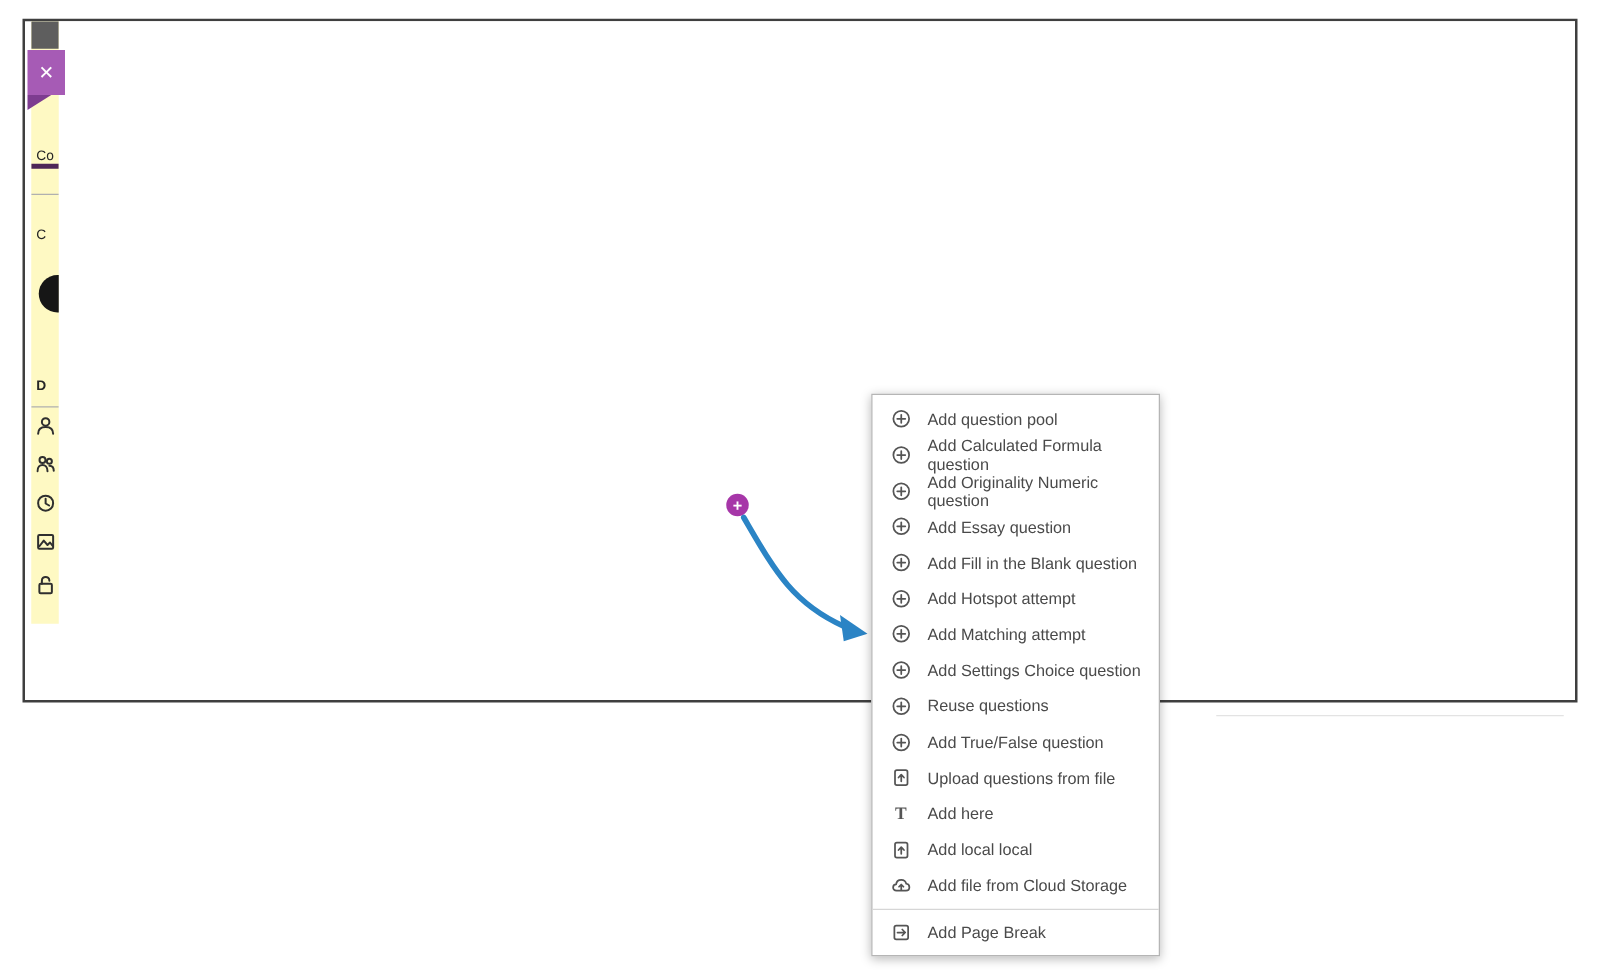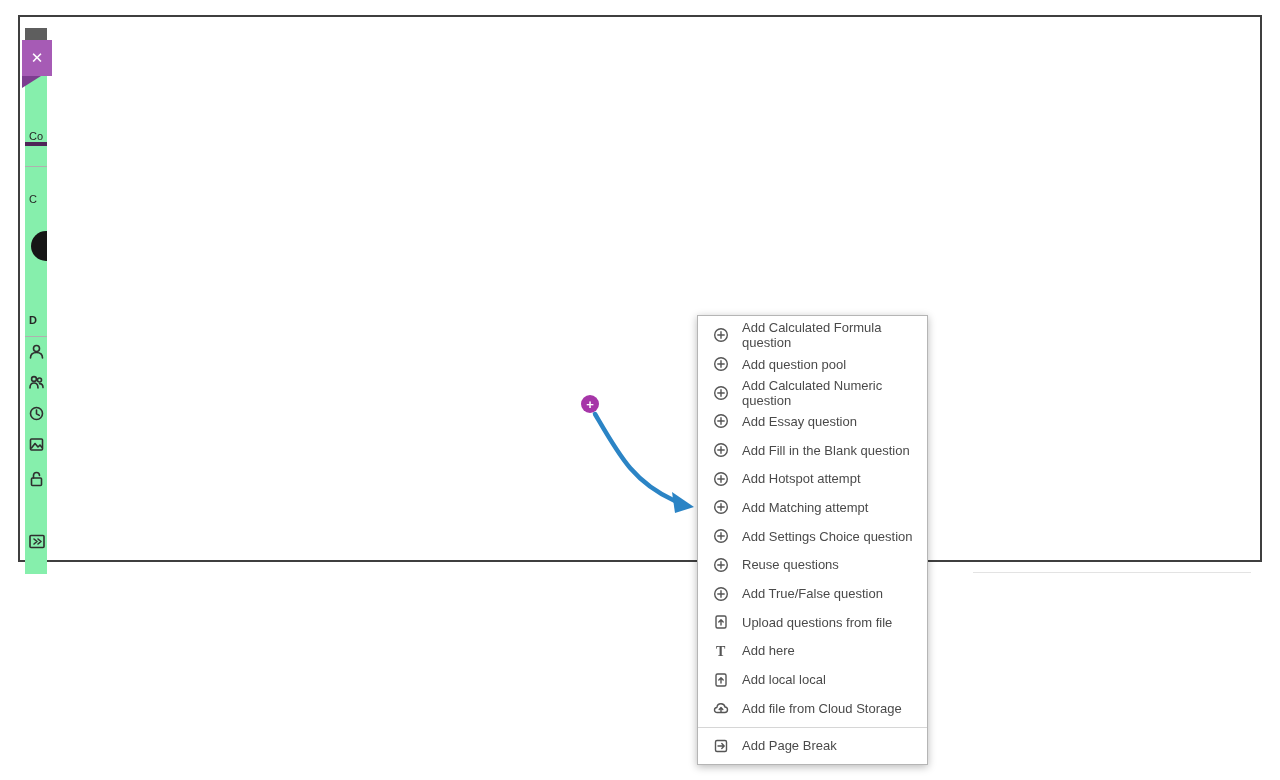--- a/index.html
+++ b/index.html
@@ -16,21 +16,21 @@
   *{box-sizing:border-box;margin:0;padding:0;}
   html,body{width:1280px;height:780px;overflow:hidden;}
   body{
     position:relative;background:#ffffff;
     font-family:"Liberation Sans","DejaVu Sans",sans-serif;
     color:var(--text-dark);
   }
   
   .frame{position:absolute;left:18px;top:15px;width:1244px;height:547px;border:2px solid #3f3f3f;background:#fff;}
   
-  .sliver{position:absolute;left:25px;top:28px;width:22px;height:546px;background:#86efac;overflow:hidden;z-index:2;}
+  .sliver{position:absolute;left:25px;top:17px;width:22px;height:482px;background:#fef9c3;overflow:hidden;z-index:2;}
   .sliver .topblock{position:absolute;left:0;top:0;width:22px;height:22px;background:#5e5e5e;}
   .sliver .t{position:absolute;left:4px;font-size:11px;color:#262626;}
   .sliver .tabbar{position:absolute;left:0;top:114px;width:22px;height:4px;background:#4e2657;}
   .sliver .hline{position:absolute;left:0;width:22px;height:1px;background:#b0b0b0;}
   .sliver .avatar{position:absolute;left:6px;top:203px;width:30px;height:30px;border-radius:50%;background:#161616;}
   .sliver svg{position:absolute;left:4px;}
   
   .panel{position:absolute;left:47px;top:17px;width:1213px;height:543px;background:#fff;z-index:1;}
   .close-btn{position:absolute;left:22px;top:40px;width:30px;height:36px;background:var(--accent-purple);z-index:5;display:flex;align-items:center;justify-content:center;color:#fff;font-size:15px;cursor:pointer;}
   .close-fold{position:absolute;left:22px;top:76px;width:0;height:0;border-top:12px solid var(--accent-purple-dark);border-right:19px solid transparent;z-index:4;}
@@ -300,39 +300,39 @@
 </div>
 
 <div class="menu">
   <div class="menu-item">
     <span class="mi">
         <svg width="16" height="16" viewBox="0 0 16 16">
           <circle class="st" cx="8" cy="8" r="6.3"></circle>
           <path class="st" d="M8,4.8 L8,11.2 M4.8,8 L11.2,8"></path>
         </svg>
       </span>
+    <span class="ml">Add question pool</span>
+  </div>
+  <div class="menu-item">
+    <span class="mi">
+        <svg width="16" height="16" viewBox="0 0 16 16">
+          <circle class="st" cx="8" cy="8" r="6.3"></circle>
+          <path class="st" d="M8,4.8 L8,11.2 M4.8,8 L11.2,8"></path>
+        </svg>
+      </span>
     <span class="ml">Add Calculated Formula question</span>
   </div>
   <div class="menu-item">
     <span class="mi">
         <svg width="16" height="16" viewBox="0 0 16 16">
           <circle class="st" cx="8" cy="8" r="6.3"></circle>
           <path class="st" d="M8,4.8 L8,11.2 M4.8,8 L11.2,8"></path>
         </svg>
       </span>
-    <span class="ml">Add question pool</span>
-  </div>
-  <div class="menu-item">
-    <span class="mi">
-        <svg width="16" height="16" viewBox="0 0 16 16">
-          <circle class="st" cx="8" cy="8" r="6.3"></circle>
-          <path class="st" d="M8,4.8 L8,11.2 M4.8,8 L11.2,8"></path>
-        </svg>
-      </span>
-    <span class="ml">Add Calculated Numeric question</span>
+    <span class="ml">Add Originality Numeric question</span>
   </div>
   <div class="menu-item">
     <span class="mi">
         <svg width="16" height="16" viewBox="0 0 16 16">
           <circle class="st" cx="8" cy="8" r="6.3"></circle>
           <path class="st" d="M8,4.8 L8,11.2 M4.8,8 L11.2,8"></path>
         </svg>
       </span>
     <span class="ml">Add Essay question</span>
   </div>

